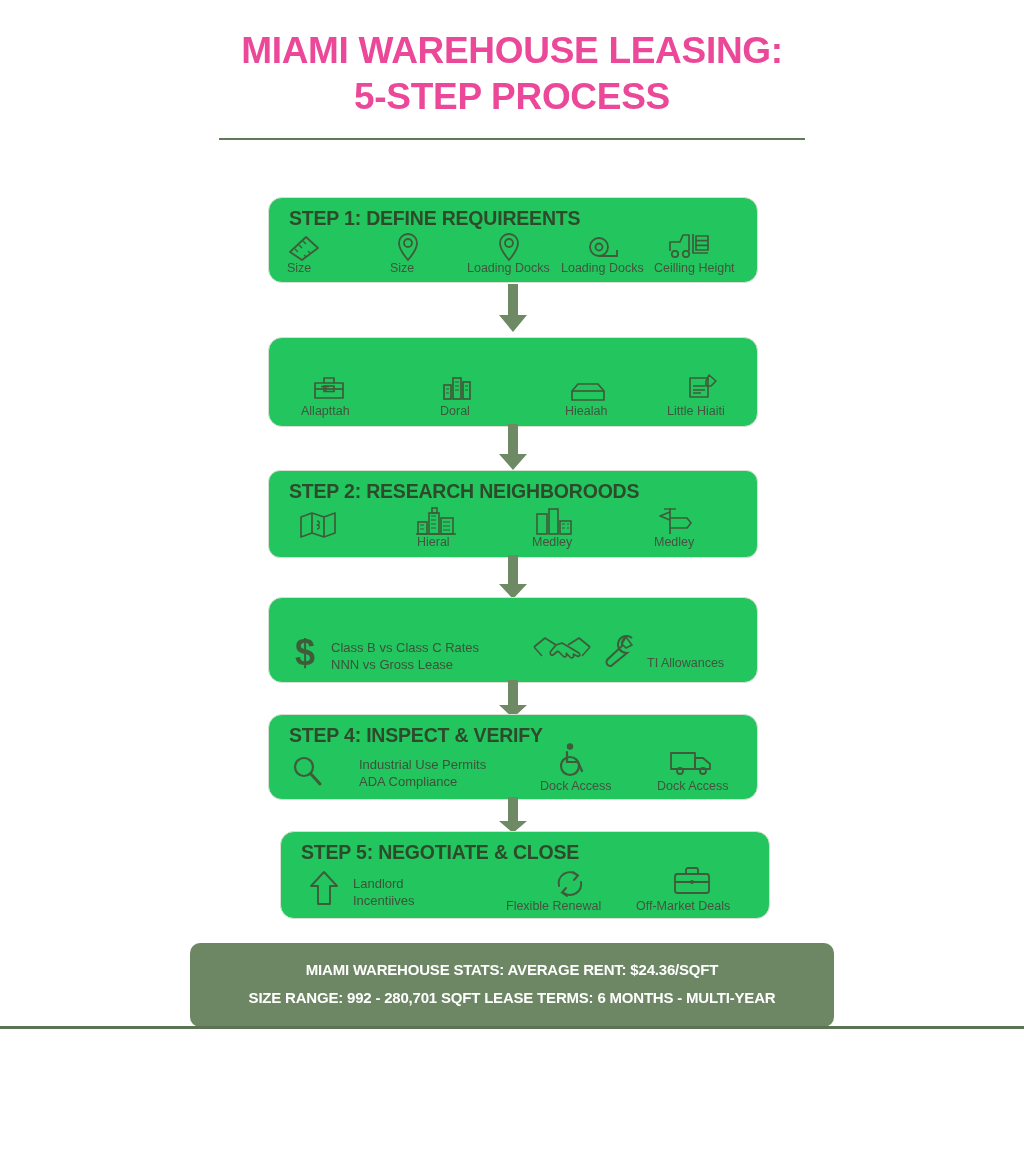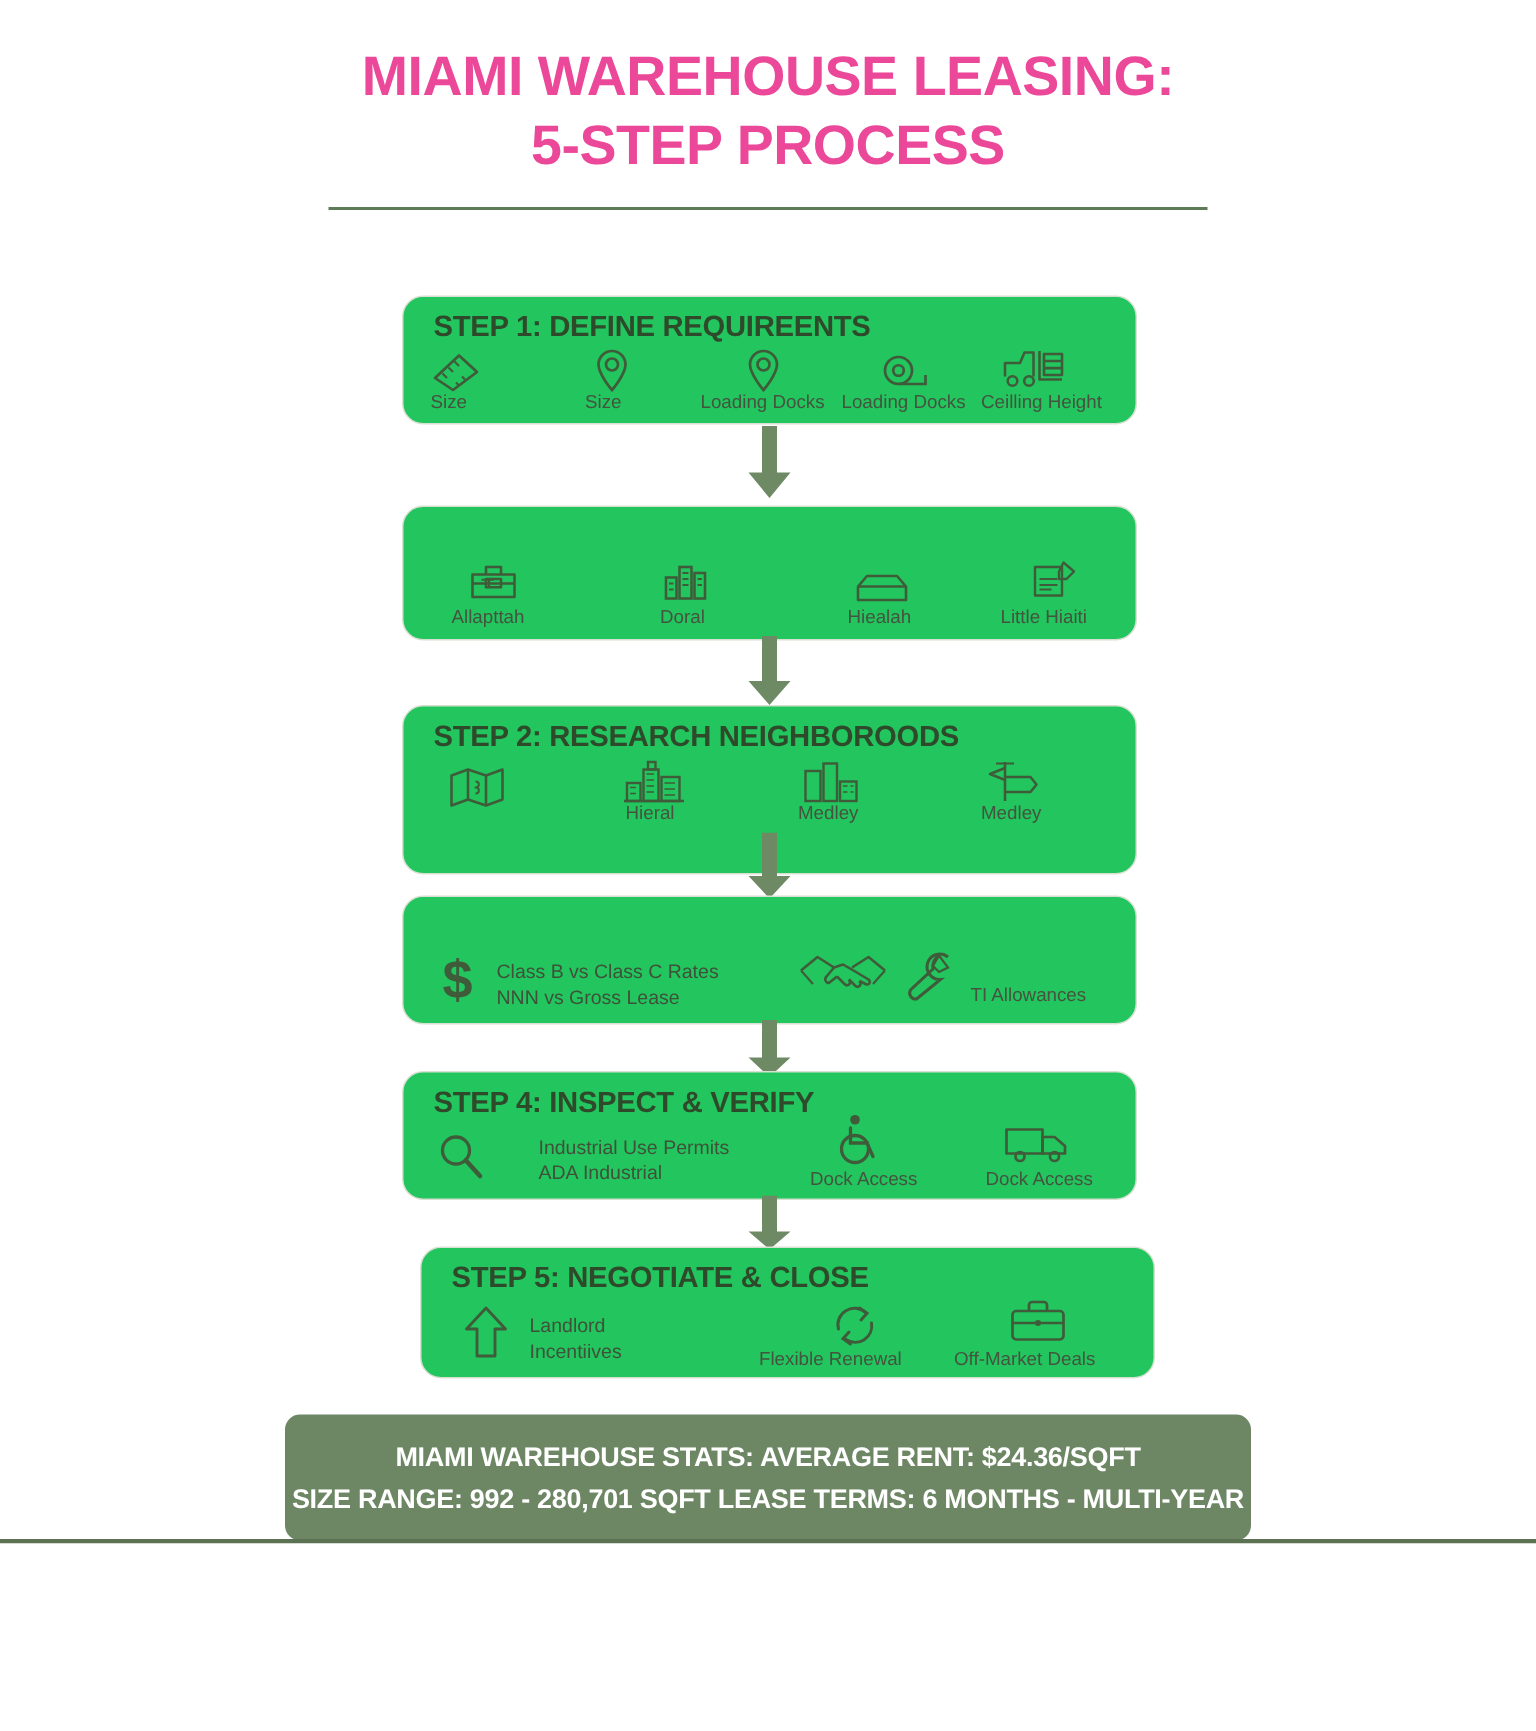--- a/index.html
+++ b/index.html
@@ -54,21 +54,21 @@
 
   
   .stats{
     position:absolute;left:190px;top:943px;width:644px;height:84px;
     background:#6d8764;border-radius:10px;
     box-sizing:border-box;
     overflow:hidden;
   }
   .stats-row{
     position:absolute;left:0;width:644px;text-align:center;
-    color:#ffffff;font-weight:bold;font-size:18px;letter-spacing:-0.2px;
+    color:#ffffff;font-weight:bold;font-size:15px;letter-spacing:-0.2px;
     white-space:nowrap;
   }
   .stats-row.r1{top:18px;}
   .stats-row.r2{top:46px;}
 
   
   .divider{position:absolute;left:0;top:1026px;width:1024px;height:3px;background:#5b7352;}
 
   
   .footer{position:absolute;left:0;top:1029px;width:1024px;height:125px;background:#ffffff;}
@@ -197,21 +197,21 @@
     </div>
     <div class="lbl" style="left:398px;top:66px;">Little Hiaiti</div>
   </div>
 
   <div class="arrow" style="top:424px;">
     <svg width="34" height="48" viewBox="0 0 34 48">
         <path d="M12 0 L22 0 L22 30 L31 30 L17 46 L3 30 L12 30 Z" fill="#6e8a64"></path>
       </svg>
   </div>
 
-  <div class="card" style="top:470px;height:113px;">
+  <div class="card" style="top:470px;height:88px;border-radius:12px;">
     <div class="card-title">STEP 2: RESEARCH NEIGHBOROODS</div>
 
     <div class="ico" style="left:30px;top:40px;">
       <svg width="38" height="28" viewBox="0 0 38 28">
         <g fill="none" stroke="#3f5b39" stroke-width="1.7" stroke-linejoin="round">
           <path d="M2 6 L13 2 L25 6 L36 2 L36 22 L25 26 L13 22 L2 26 Z"></path>
           <path d="M13 2 L13 22 M25 6 L25 26"></path>
           <path d="M18 10 C21 10 21 14 18 14 C21 14 21 18 18 18" stroke-width="1.3"></path>
         </g>
       </svg>
@@ -308,21 +308,21 @@
 
     <div class="ico" style="left:22px;top:40px;">
       <svg width="32" height="32" viewBox="0 0 32 32">
         <g fill="none" stroke="#3f5b39" stroke-width="2.2">
           <circle cx="13" cy="12" r="9"></circle>
           <path d="M19.5 18.5 L29 29" stroke-width="3" stroke-linecap="round"></path>
         </g>
       </svg>
     </div>
     <div class="lbl-multi" style="left:90px;top:41px;">Industrial Use Permits</div>
-    <div class="lbl-multi" style="left:90px;top:58px;">ADA Industrial</div>
+    <div class="lbl-multi" style="left:90px;top:58px;">ADA Compliance</div>
 
     <div class="ico" style="left:288px;top:28px;">
       <svg width="32" height="34" viewBox="0 0 32 34">
         <g fill="none" stroke="#3f5b39" stroke-width="2.2" stroke-linecap="round">
           <circle cx="13" cy="3.5" r="3.2" fill="#3f5b39" stroke="none"></circle>
           <path d="M10 9 L10 19 L21 19 L25 28"></path>
           <circle cx="13" cy="23" r="9"></circle>
         </g>
       </svg>
     </div>

